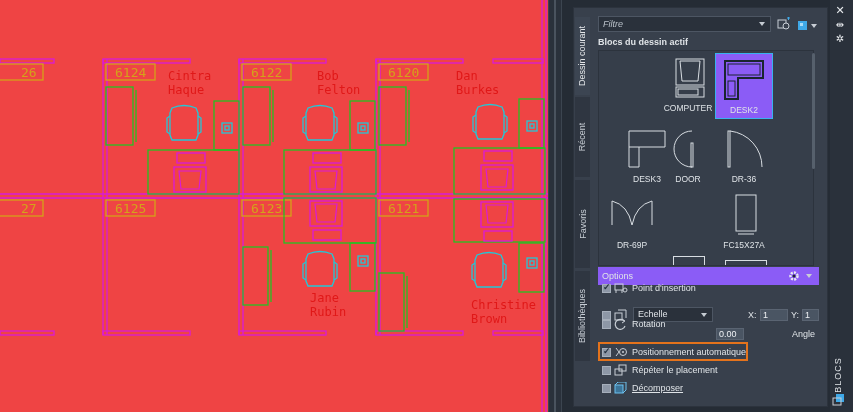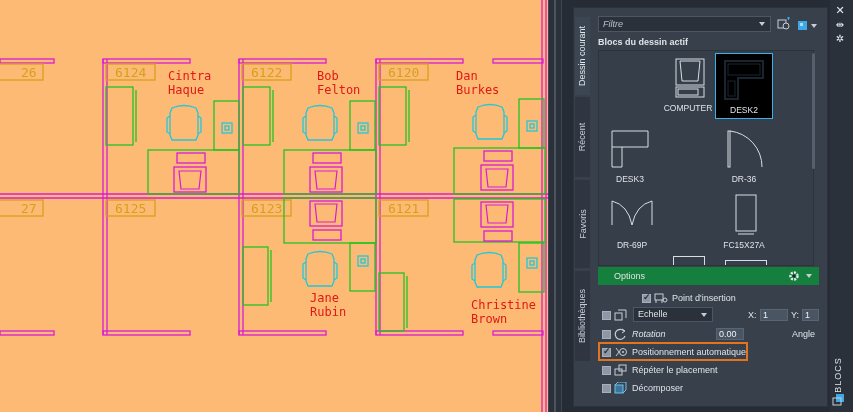--- a/index.html
+++ b/index.html
@@ -1,37 +1,37 @@
 <!DOCTYPE html>
 <html><head>
 <meta charset="utf-8">
 <style>
   html, body { margin:0; padding:0; }
   body { width:853px; height:412px; overflow:hidden; background:#212830; position:relative; font-family:"Liberation Sans", sans-serif; }
-  #canvas { position:absolute; left:0; top:0; width:548px; height:412px; background:#fdba74; }
+  #canvas { position:absolute; left:0; top:0; width:548px; height:412px; background:#ef4444; }
   #canvas svg { position:absolute; left:0; top:0; }
   .cad-text { font-family:"DejaVu Sans Mono", monospace; }
   #sep { position:absolute; left:548px; top:0; width:14px; height:412px; background:#2a313b; border-left:1px solid #3c4550; border-right:1px solid #3c4550; box-sizing:border-box; }
   #sep .line { position:absolute; left:5px; top:0; width:2px; height:412px; background:#4a535e; }
   #palette-bg { position:absolute; left:562px; top:0; width:291px; height:412px; background:#252c35; }
   #palette { position:absolute; left:573px; top:7px; width:255px; height:400px; background:#38404c; border:1px solid #2c333d; box-sizing:border-box; }
   .vtab { position:absolute; left:0; width:15px; background:#2f3641; color:#c6ccd3; font-size:9px; display:flex; align-items:center; justify-content:center; }
   .vtab span { transform:rotate(-90deg); white-space:nowrap; display:block; }
   .vtab.active { background:#3c4552; color:#e6e9ec; }
   #content { position:absolute; left:590px; top:9px; width:235px; height:395px; background:#38404c; }
   .filter { position:absolute; left:598px; top:16px; width:173px; height:16px; background:#2a313b; border:1px solid #4d5663; box-sizing:border-box; color:#b9c0c8; font-size:9px; font-style:italic; padding-left:4px; line-height:14px; }
   .filter .caret { position:absolute; right:5px; top:5px; width:0; height:0; border-left:3px solid transparent; border-right:3px solid transparent; border-top:4px solid #c5cbd2; }
   .hdr-label { position:absolute; left:598px; top:37px; font-size:9px; font-weight:bold; color:#dfe3e7; }
   .grid { position:absolute; left:598px; top:50px; width:216px; height:216px; background:#363e4a; border:1px solid #2c333d; box-sizing:border-box; overflow:hidden; }
   .tile { position:absolute; width:56px; height:64px; display:flex; flex-direction:column; align-items:center; }
   .tile .thumb { width:50px; height:46px; display:flex; align-items:center; justify-content:center; margin-top:3px; }
   .tile .lbl { font-size:8.5px; color:#dfe3e7; margin-top:2px; }
-  .tile.selected { background:#000000; outline:1px solid #38b2ee; }
+  .tile.selected { background:#8b5cf6; outline:1px solid #38b2ee; }
   .scrollbar { position:absolute; left:812px; top:53px; width:3px; height:116px; background:#56606c; border-radius:2px; }
-  .options-hdr { position:absolute; left:598px; top:267px; width:221px; height:18px; background:#15803d; color:#dfe3e7; font-size:9px; line-height:18px; padding-left:16px; box-sizing:border-box; }
+  .options-hdr { position:absolute; left:598px; top:267px; width:221px; height:18px; background:#8b5cf6; color:#dfe3e7; font-size:9px; line-height:18px; padding-left:4px; box-sizing:border-box; }
   .opt-row { position:absolute; left:602px; height:16px; display:flex; align-items:center; font-size:9px; color:#dfe3e7; }
   .cb { width:9px; height:9px; background:#8d97a6; border:1px solid #a6afbb; box-sizing:border-box; margin-right:3px; position:relative; }
   .cb.checked::after { content:"✓"; position:absolute; left:0; top:-3px; font-size:9px; color:#243040; font-weight:bold; }
   .opt-icon { width:14px; height:12px; margin-right:4px; display:flex; align-items:center; justify-content:center; }
   .sel { position:absolute; left:633px; top:307px; width:80px; height:15px; background:#2a313b; border:1px solid #4d5663; box-sizing:border-box; color:#dfe3e7; font-size:9px; padding-left:4px; line-height:13px; }
   .sel .caret { position:absolute; right:5px; top:5px; border-left:3px solid transparent; border-right:3px solid transparent; border-top:4px solid #c5cbd2; }
   .num { position:absolute; height:12px; background:#4a5563; border:1px solid #5a6472; box-sizing:border-box; color:#eef1f4; font-size:9px; line-height:10px; padding-left:2px; }
   .flabel { position:absolute; font-size:9px; color:#dfe3e7; }
   .highlight { position:absolute; left:598px; top:342px; width:150px; height:19px; border:2px solid #e4731c; box-sizing:border-box; }
   .rbar { position:absolute; left:830px; top:0; width:23px; height:412px; background:#2a313b; }
@@ -211,28 +211,37 @@
   <div class="tile selected" style="left:117px;top:3px;">
     <div class="thumb">
         <svg width="44" height="44">
           <path d="M3 3 L41 3 L41 20 L16 20 L16 41 L3 41 Z" fill="none" stroke="#1a2530" stroke-width="2"></path>
           <rect x="6" y="6" width="32" height="11" fill="none" stroke="#1a2530"></rect>
           <rect x="6" y="23" width="7" height="15" fill="none" stroke="#1a2530"></rect>
         </svg>
       </div>
     <div class="lbl">DESK2</div>
   </div>
-  <div class="tile" style="left:3px;top:72px;text-align:center;">
+  <div class="tile" style="left:20px;top:72px;text-align:center;">
     <div class="thumb">
         <svg width="44" height="44">
           <path d="M4 4 L40 4 L40 20 L14 20 L14 40 L4 40 Z" fill="none" stroke="#d8dde2"></path>
           <path d="M4 20 L14 20" stroke="#d8dde2"></path>
         </svg>
       </div>
     <div class="lbl">DESK3</div>
+  </div>
+  <div class="tile" style="left:61px;top:72px;">
+    <div class="thumb">
+        <svg width="44" height="44">
+          <path d="M26 4 A18 18 0 0 0 26 40" fill="none" stroke="#d8dde2"></path>
+          <rect x="25" y="16" width="2" height="24" fill="none" stroke="#d8dde2"></rect>
+        </svg>
+      </div>
+    <div class="lbl">DOOR</div>
   </div>
   <div class="tile" style="left:117px;top:72px;">
     <div class="thumb">
         <svg width="44" height="44">
           <rect x="6" y="4" width="2" height="36" fill="none" stroke="#d8dde2"></rect>
           <path d="M8 4 A36 36 0 0 1 40 40" fill="none" stroke="#d8dde2"></path>
         </svg>
       </div>
     <div class="lbl">DR-36</div>
   </div>
@@ -263,21 +272,21 @@
   <span>Options</span>
 </div>
 <div style="position:absolute;left:787px;top:269px;width:28px;height:14px;">
   <svg width="28" height="14">
       <circle cx="7" cy="7" r="3.5" fill="none" stroke="#e8ebee" stroke-width="2.5" stroke-dasharray="2 1.2"></circle>
       <circle cx="7" cy="7" r="1.5" fill="#222830"></circle>
       <path d="M19 5 L25 5 L22 9 Z" fill="#c8ced5"></path>
     </svg>
 </div>
 
-<div class="opt-row" style="top:290px;margin-left:40px;">
+<div class="opt-row" style="top:280px;">
   <span class="cb checked"></span>
   <span class="opt-icon">
       <svg width="14" height="12">
         <rect x="1" y="2" width="8" height="6" fill="none" stroke="#c8ced5"></rect>
         <circle cx="11" cy="8" r="2" fill="none" stroke="#c8ced5"></circle>
         <path d="M2 8 L2 11 M8 8 L8 11" stroke="#c8ced5"></path>
       </svg>
     </span>
   <span>Point d'insertion</span>
 </div>
@@ -292,21 +301,21 @@
 </div>
 <div class="sel">
   <span>Echelle</span>
   <span class="caret"></span>
 </div>
 <div class="flabel" style="left:748px;top:310px;">X:</div>
 <div class="num" style="left:760px;top:309px;width:28px;">1</div>
 <div class="flabel" style="left:791px;top:310px;">Y:</div>
 <div class="num" style="left:802px;top:309px;width:17px;">1</div>
 
-<div class="opt-row" style="top:326px;font-style:italic;">
+<div class="opt-row" style="top:316px;">
   <span class="cb"></span>
   <span class="opt-icon">
       <svg width="14" height="12">
         <path d="M10 3 A5 5 0 1 0 11 8" fill="none" stroke="#c8ced5" stroke-width="1.2"></path>
         <path d="M8 1 L11 3 L8 5" fill="none" stroke="#c8ced5"></path>
       </svg>
     </span>
   <span>Rotation</span>
 </div>
 <div class="num" style="left:716px;top:328px;width:28px;">0.00</div>
@@ -327,21 +336,21 @@
 <div class="opt-row" style="top:362px;">
   <span class="cb"></span>
   <span class="opt-icon">
       <svg width="14" height="12">
         <rect x="1" y="5" width="7" height="6" fill="none" stroke="#c8ced5"></rect>
         <rect x="5" y="1" width="7" height="6" fill="none" stroke="#c8ced5"></rect>
       </svg>
     </span>
   <span>Répéter le placement</span>
 </div>
-<div class="opt-row" style="top:380px;">
+<div class="opt-row" style="top:380px;text-decoration:underline;">
   <span class="cb"></span>
   <span class="opt-icon">
       <svg width="14" height="12">
         <rect x="1" y="3" width="8" height="8" fill="#3fa9e8" fill-opacity="0.5" stroke="#6cc2f0"></rect>
         <path d="M1 3 L4 0 L12 0 L12 8 L9 11" fill="none" stroke="#6cc2f0"></path>
       </svg>
     </span>
   <span>Décomposer</span>
 </div>
 

